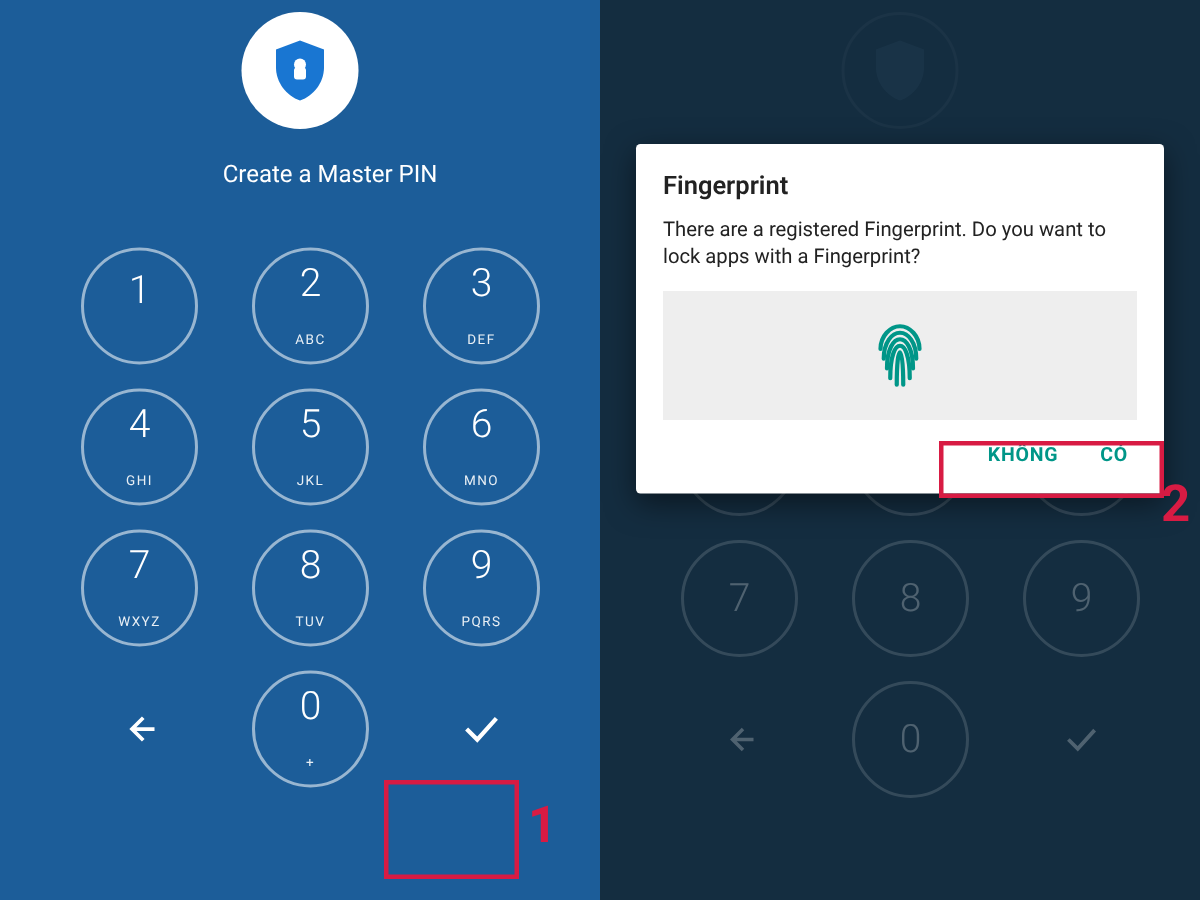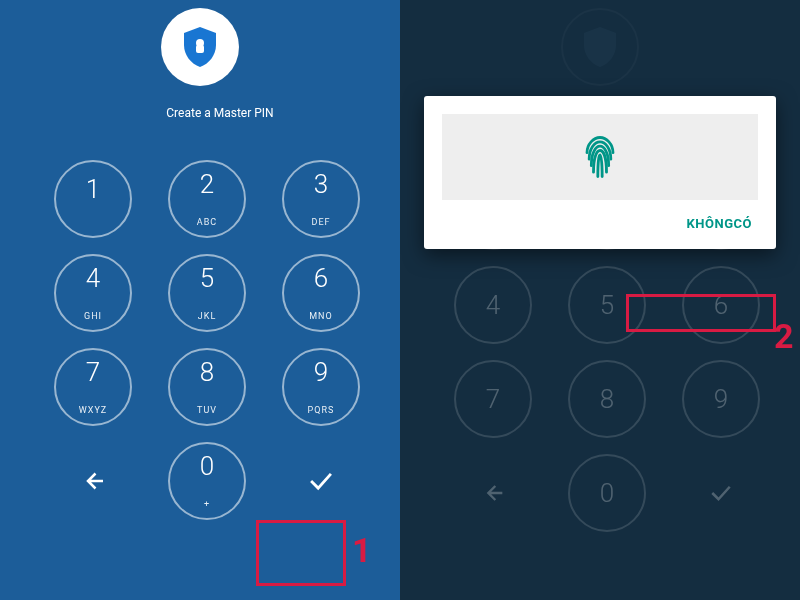--- a/index.html
+++ b/index.html
@@ -18,21 +18,21 @@
     display: flex; justify-content: center; padding-top: 8px;
   }
   .logo-circle {
     width: 78px; height: 78px; border-radius: 50%;
     background: #fff; display:flex; align-items:center; justify-content:center;
   }
   .shield {
     width: 48px; height: 48px; position: relative;
   }
   .title {
-    color: #fff; text-align: center; font-size: 12px;
+    color: #fff; text-align: center; font-size: 16px;
     margin-top: 20px; margin-bottom: 14px; padding-left: 40px;
   }
 
   
   .keypad {
     display: grid;
     grid-template-columns: repeat(3, 1fr);
     width: 340px;
     margin: 0 auto;
     row-gap: 16px;
@@ -71,21 +71,21 @@
     position:absolute; left: 24px; right: 24px; top: 96px;
     background:#fff; border-radius: 3px; padding: 18px 18px 10px 18px;
     box-shadow: 0 6px 20px rgba(0,0,0,0.5);
   }
   .dlg-title { font-size: 17px; font-weight: 600; color:#222; margin-bottom:10px;}
   .dlg-body { font-size: 13.5px; color:#222; line-height:1.35; margin-bottom:14px;}
   .fp-area {
     background:#eeeeee; height:86px; display:flex; align-items:center; justify-content:center;
     margin-bottom: 10px;
   }
-  .dlg-actions { display:flex; justify-content:flex-end; padding: 6px 6px 8px 0;}
+  .dlg-actions { display:flex; justify-content:flex-end; gap: 28px; padding: 6px 6px 8px 0;}
   .dlg-btn { color:#009688; font-weight:700; font-size:13px; letter-spacing:0.5px; cursor:pointer; }
 </style>
 </head>
 <body>
 
 <div class="panel panel-left">
   <div class="logo-wrap">
     <div class="logo-circle">
       <svg class="shield" viewBox="0 0 24 24">
         <path fill="#1976d2" d="M12 2 L20 5 V11 C20 16 16.5 20.5 12 22 C7.5 20.5 4 16 4 11 V5 Z"></path>
@@ -200,20 +200,22 @@
         <span class="key-num">0</span>
       </div>
     <div class="key-flat">
         <svg width="30" height="30" viewBox="0 0 24 24">
           <path fill="none" stroke="#fff" stroke-width="2" d="M5 12 L10 17 L19 7"></path>
         </svg>
       </div>
   </div>
 
   <div class="dialog">
+    <div class="dlg-title">Fingerprint</div>
+    <div class="dlg-body">There are a registered Fingerprint. Do you want to lock apps with a Fingerprint?</div>
     <div class="fp-area">
       <svg width="52" height="52" viewBox="0 0 24 24">
         <g fill="none" stroke="#009688" stroke-width="1.3" stroke-linecap="round">
           <path d="M6 10 C6 6 9 3 12 3 C15 3 18 6 18 10"></path>
           <path d="M7 13 C7 8 9.5 5 12 5 C14.5 5 17 8 17 13"></path>
           <path d="M8 16 C8 10 10 7 12 7 C14 7 16 10 16 16"></path>
           <path d="M9 19 C9 12 10.5 9 12 9 C13.5 9 15 12 15 19"></path>
           <path d="M11 21 C11 14 11.5 11 12 11 C12.5 11 13 14 13 21"></path>
         </g>
       </svg>

